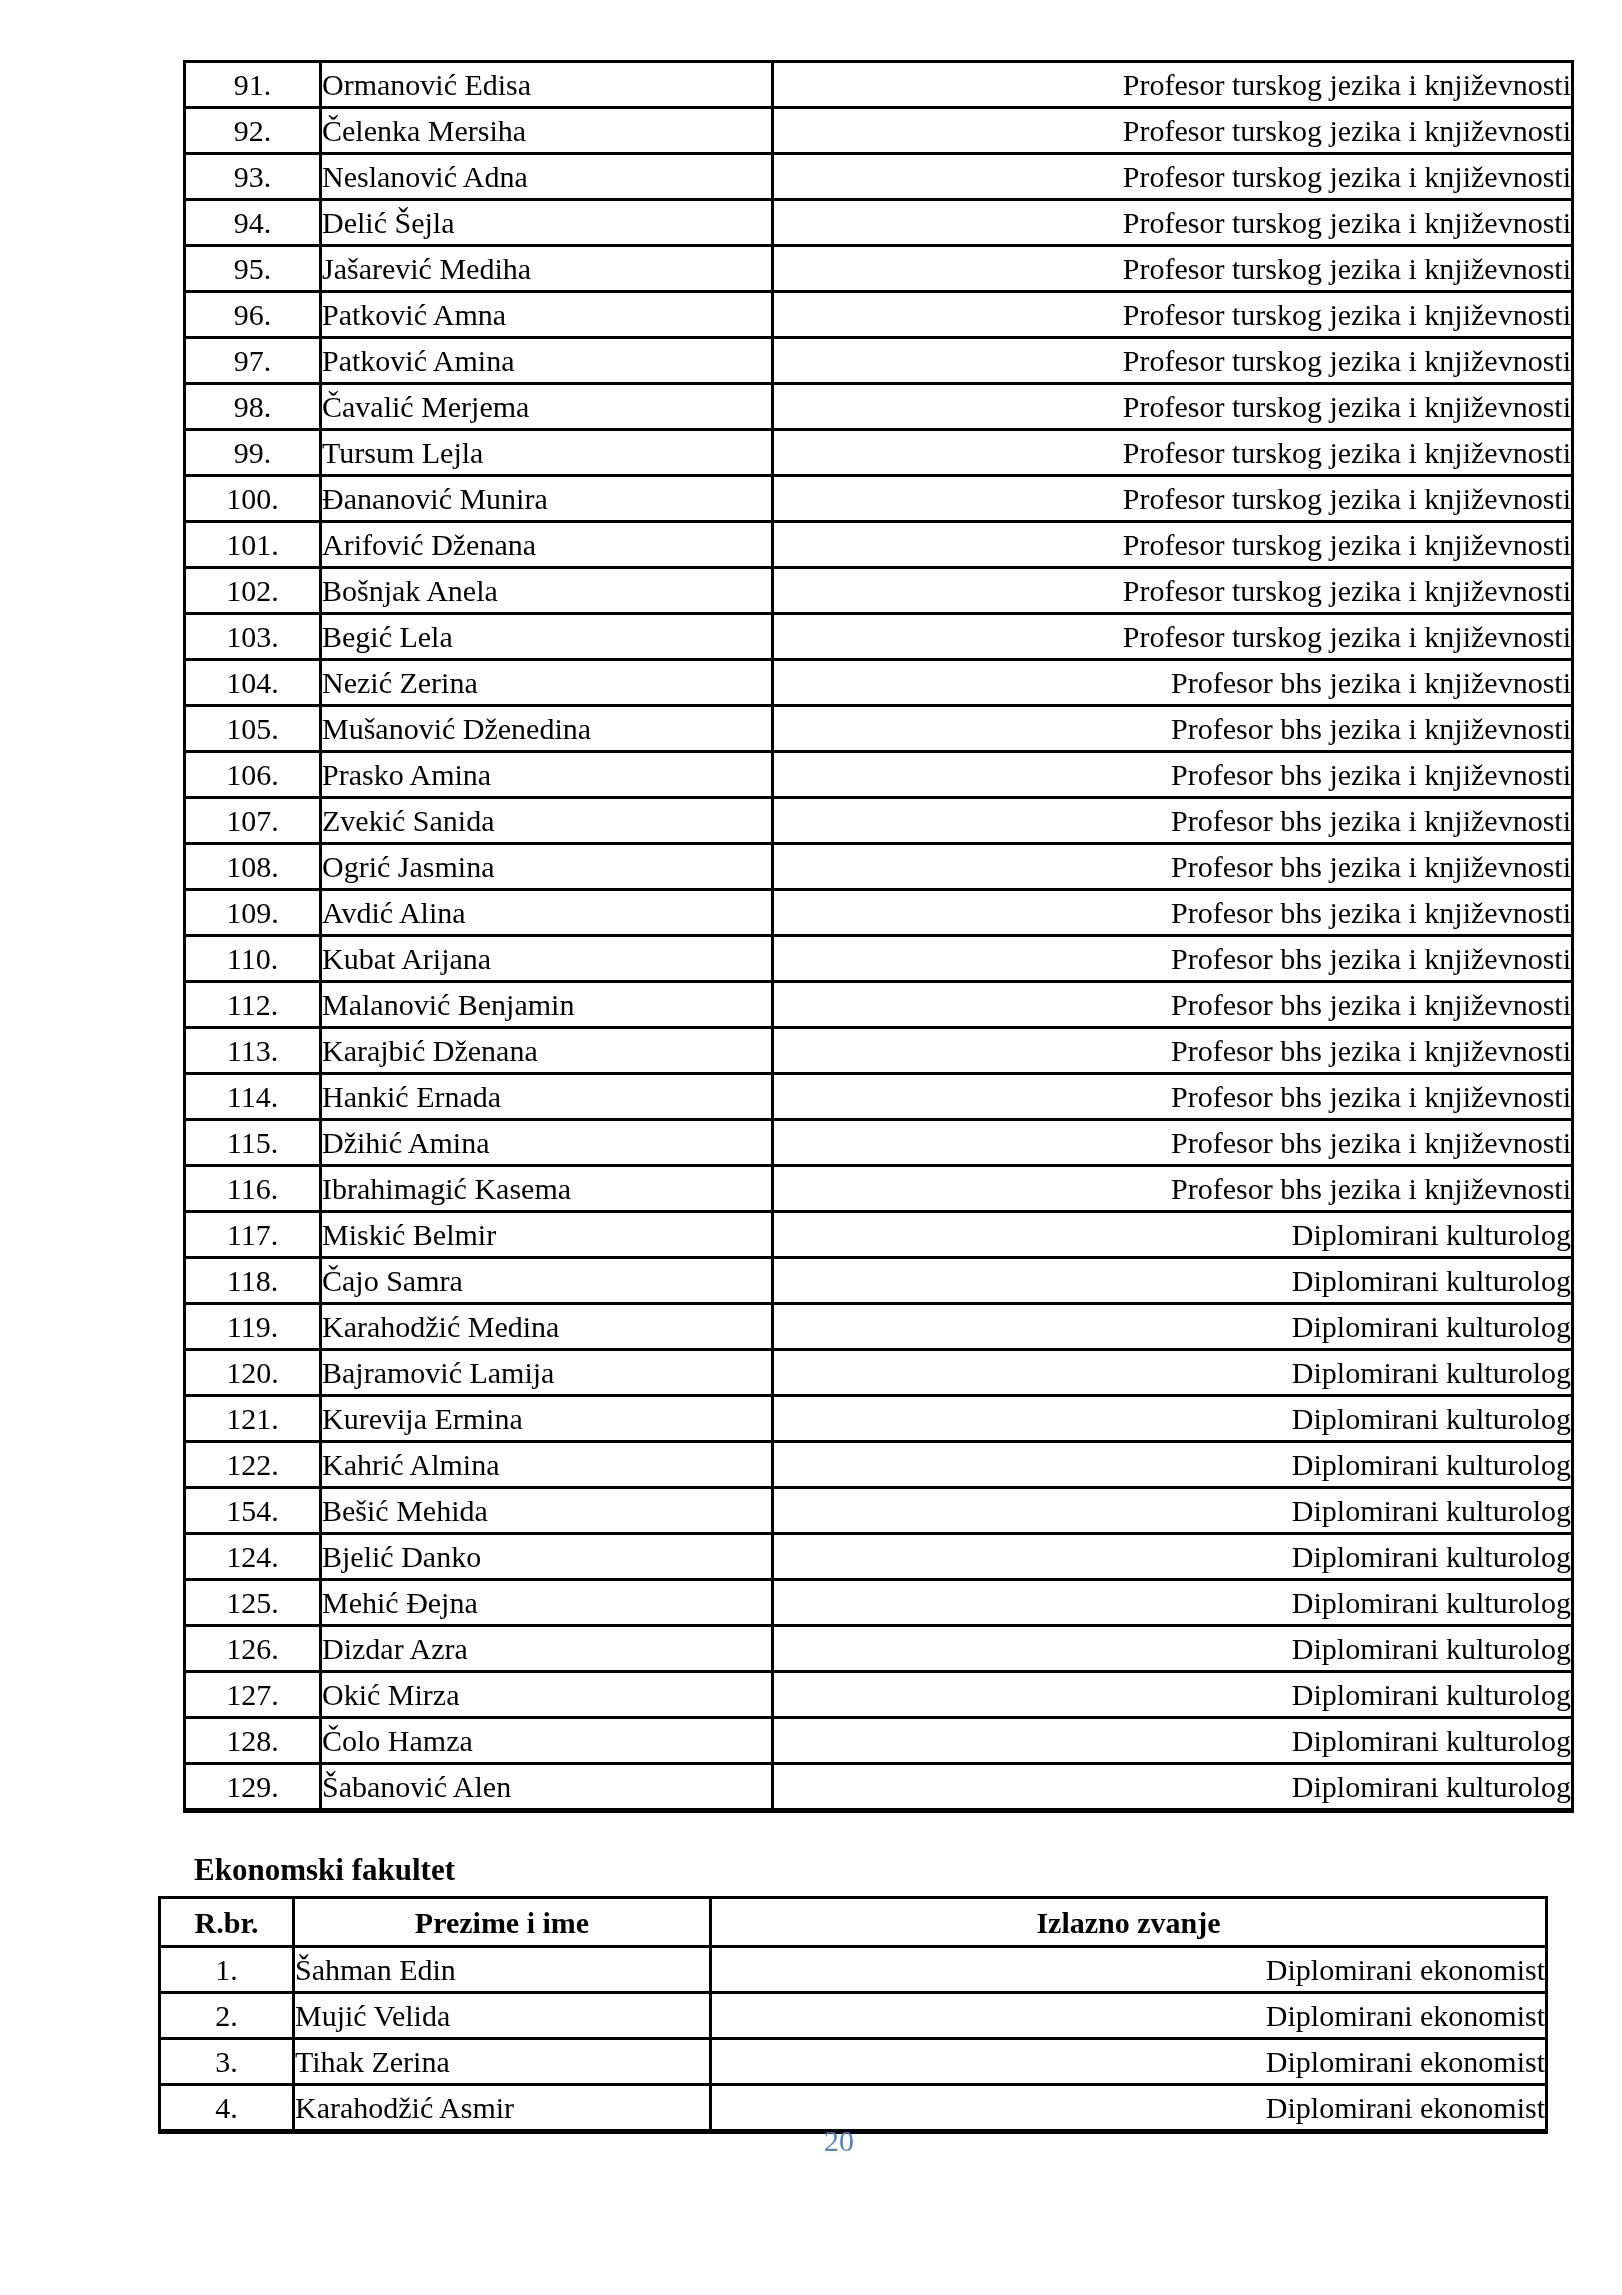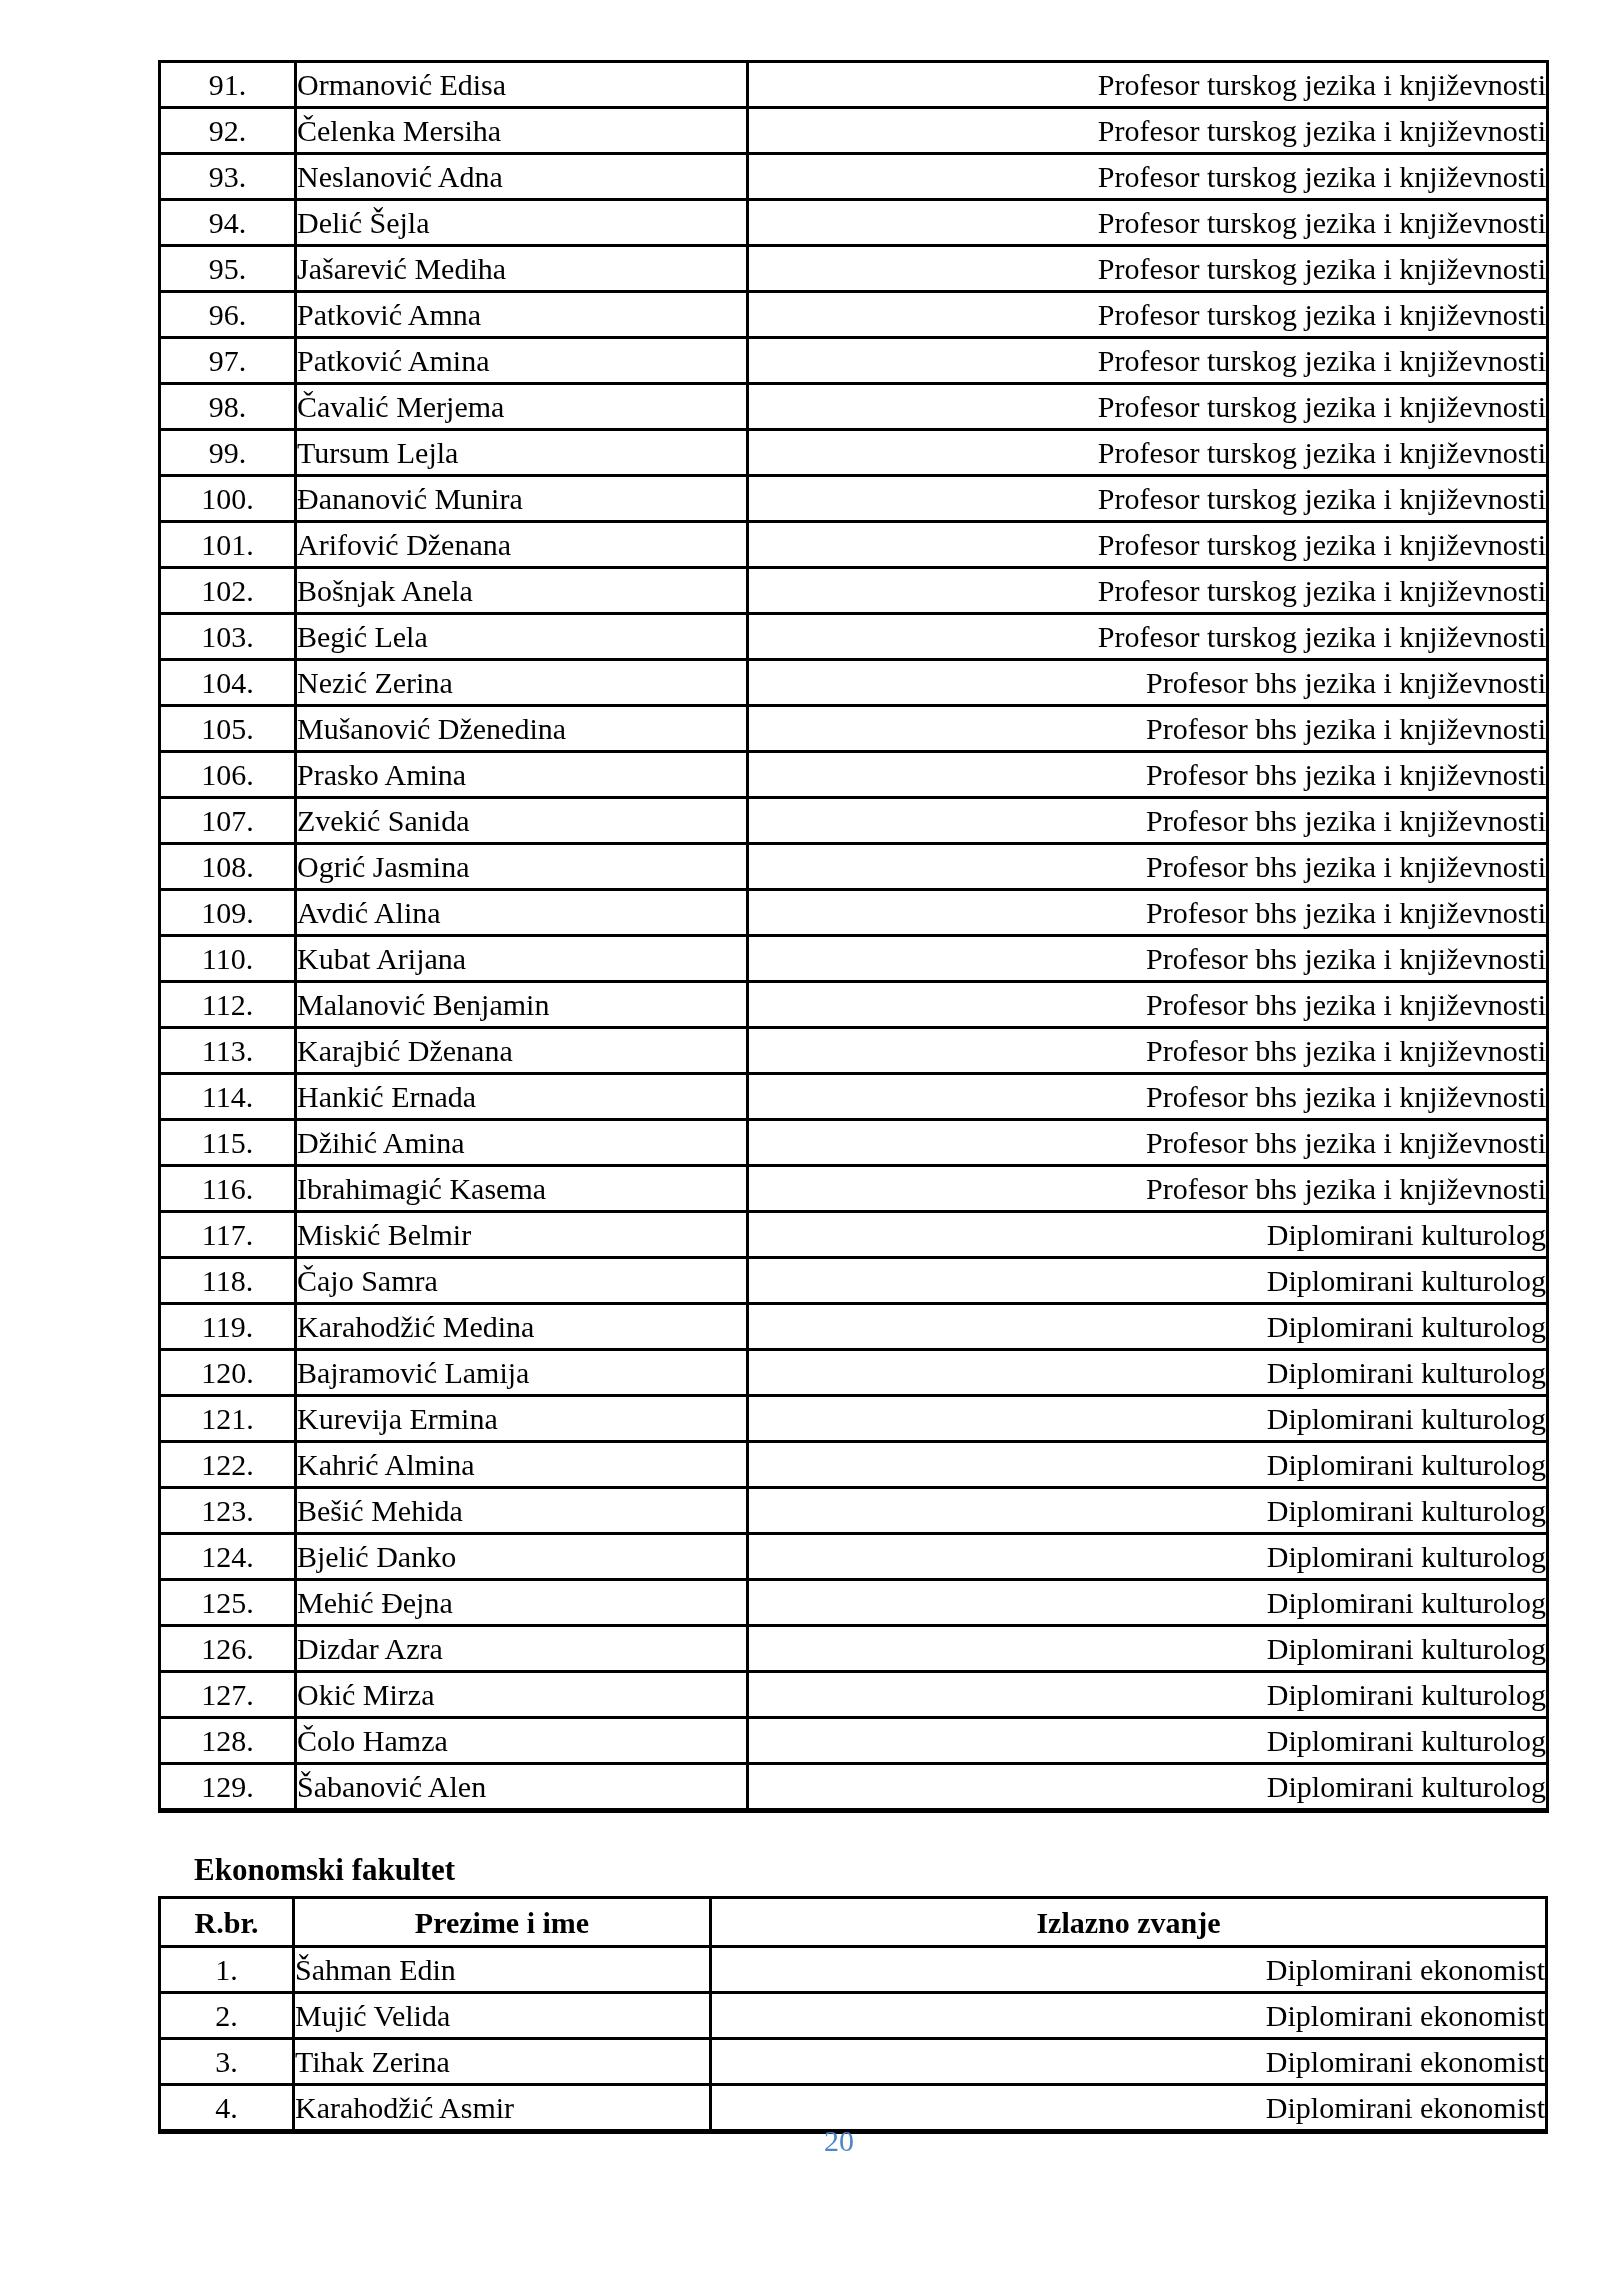--- a/index.html
+++ b/index.html
@@ -11,21 +11,21 @@
     color:#000000;
     overflow:hidden;
   }
   table.t{
     position:absolute;
     border-collapse:collapse;
     table-layout:fixed;
     width:1388px;
     left:158px;
   }
-  table.t1{top:60px;}
+  table.t1{top:60px;margin-left:25px;}
   table.t2{top:1896px;}
   table.t, table.t td, table.t th{
     border:3.3px solid #000000;
   }
   table.t{border-top-width:3.9px;border-bottom-width:5.2px;}
   table.t td, table.t th{
     height:43px;
     font-size:30px;
     line-height:1.1;
     vertical-align:middle;
@@ -220,21 +220,21 @@
           <td class="num">121.</td>
           <td class="name">Kurevija Ermina</td>
           <td class="title">Diplomirani kulturolog</td>
         </tr>
         <tr>
           <td class="num">122.</td>
           <td class="name">Kahrić Almina</td>
           <td class="title">Diplomirani kulturolog</td>
         </tr>
         <tr>
-          <td class="num">123.</td>
+          <td class="num">154.</td>
           <td class="name">Bešić Mehida</td>
           <td class="title">Diplomirani kulturolog</td>
         </tr>
         <tr>
           <td class="num">124.</td>
           <td class="name">Bjelić Danko</td>
           <td class="title">Diplomirani kulturolog</td>
         </tr>
         <tr>
           <td class="num">125.</td>

